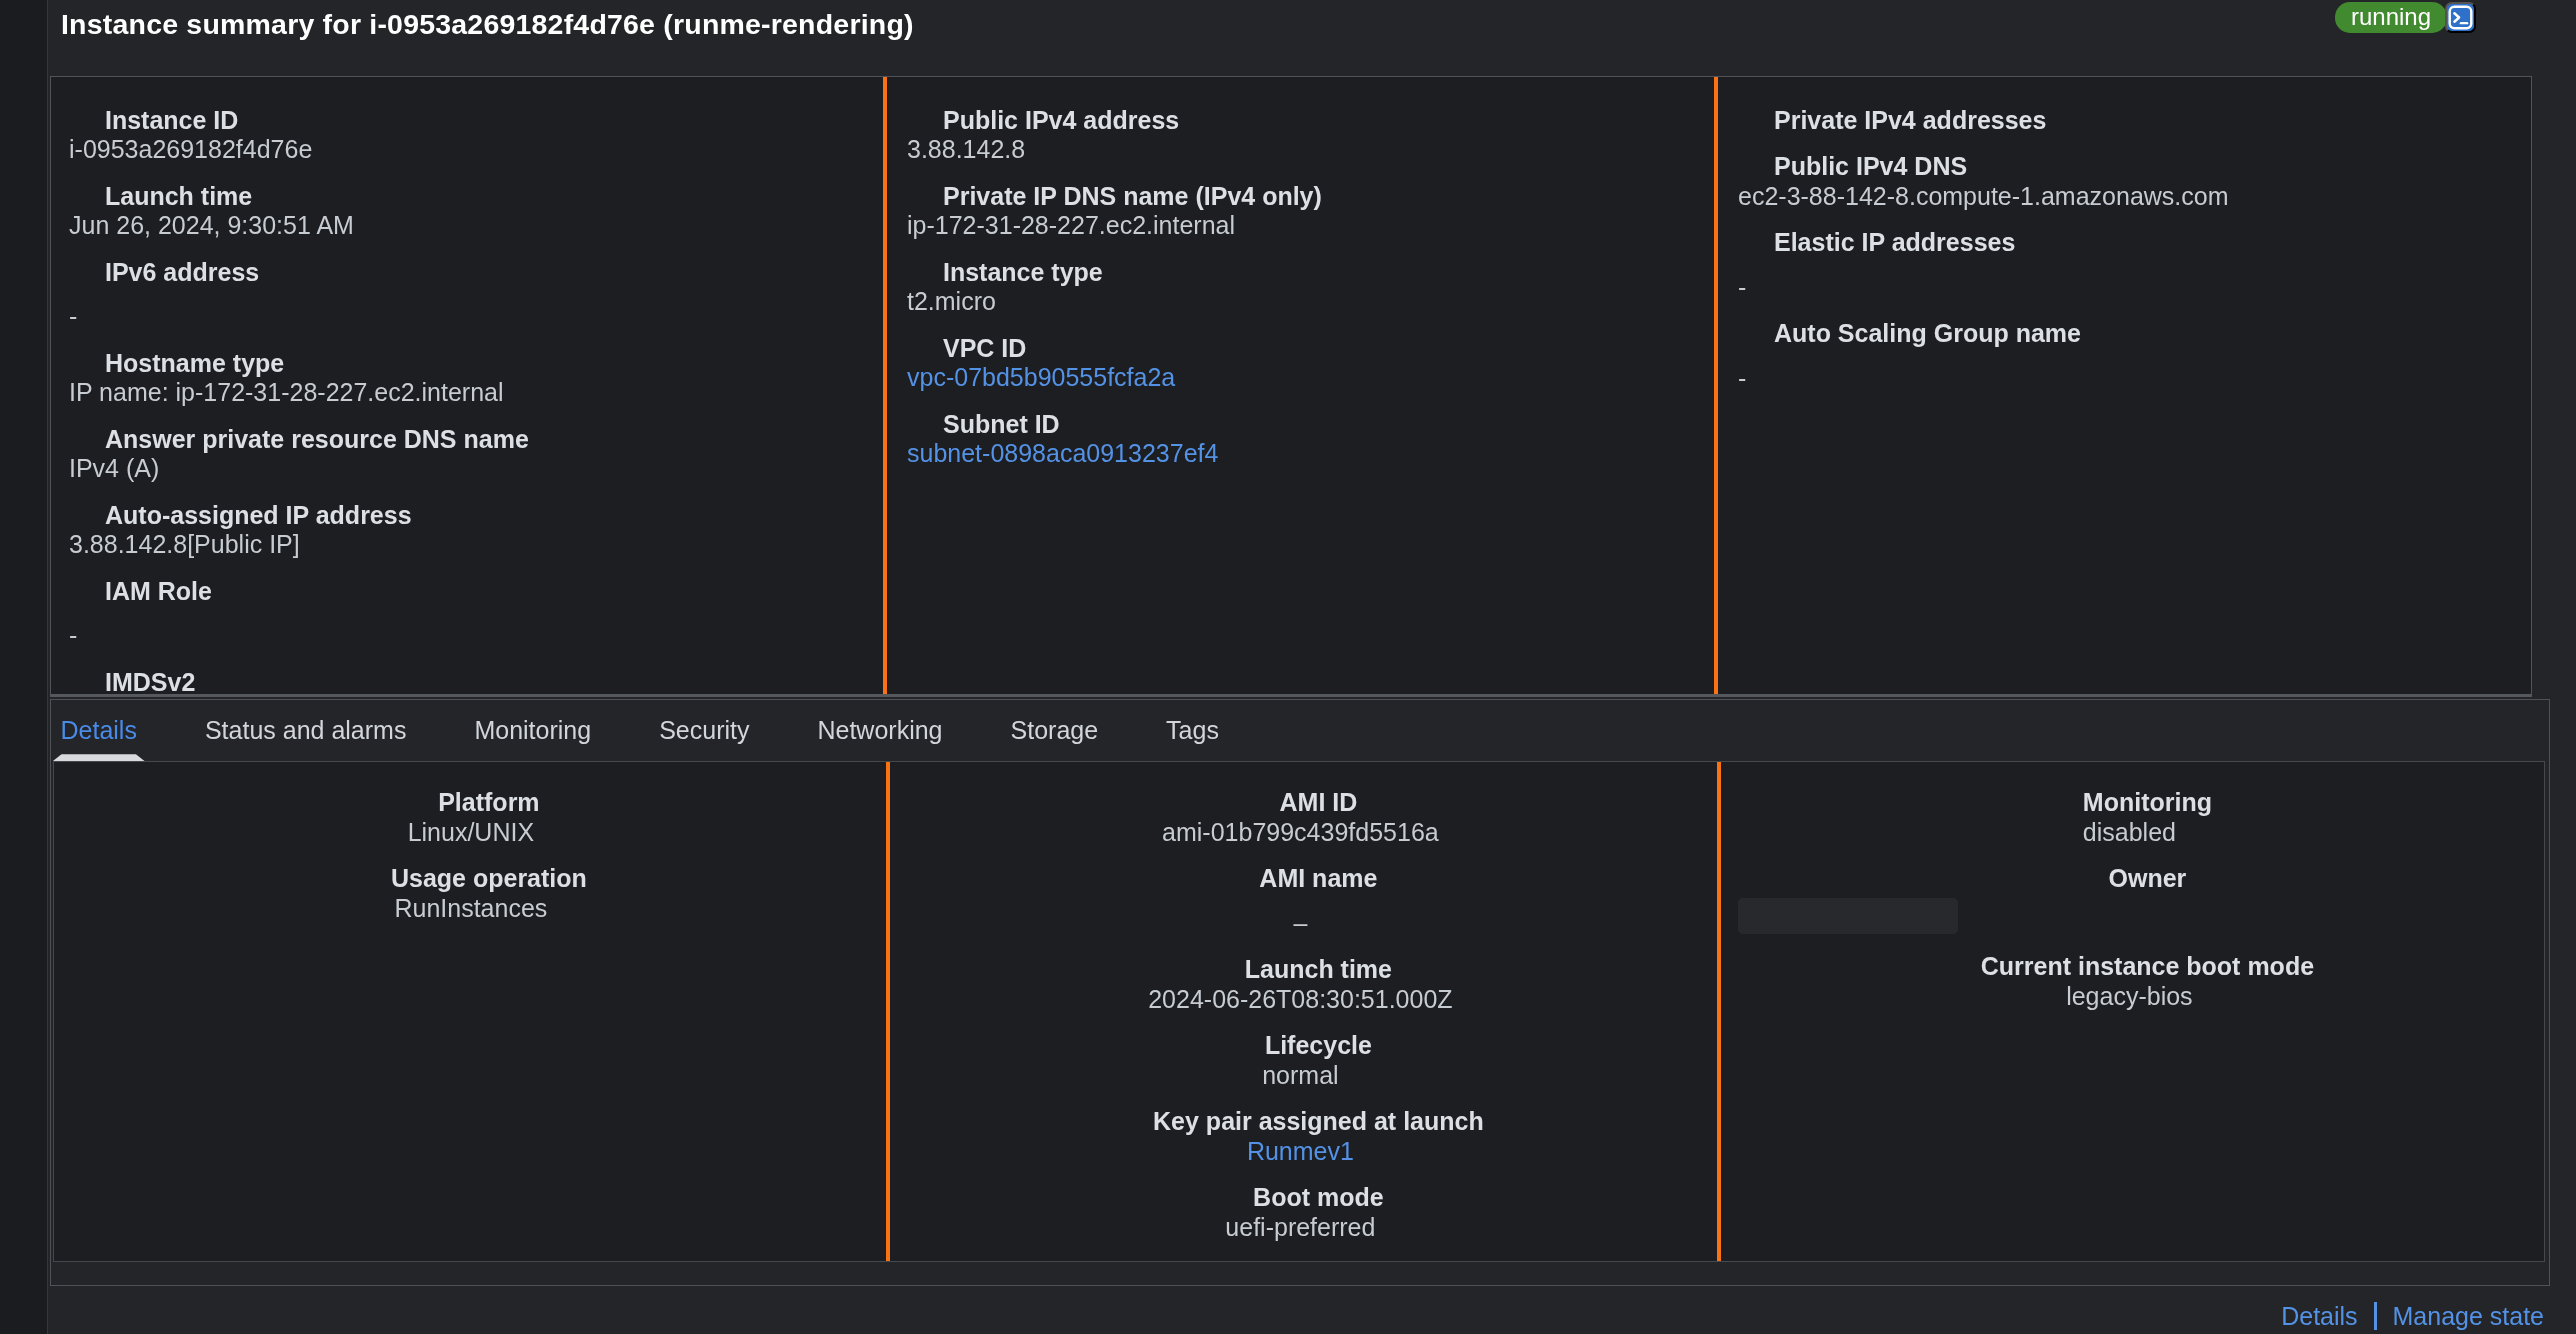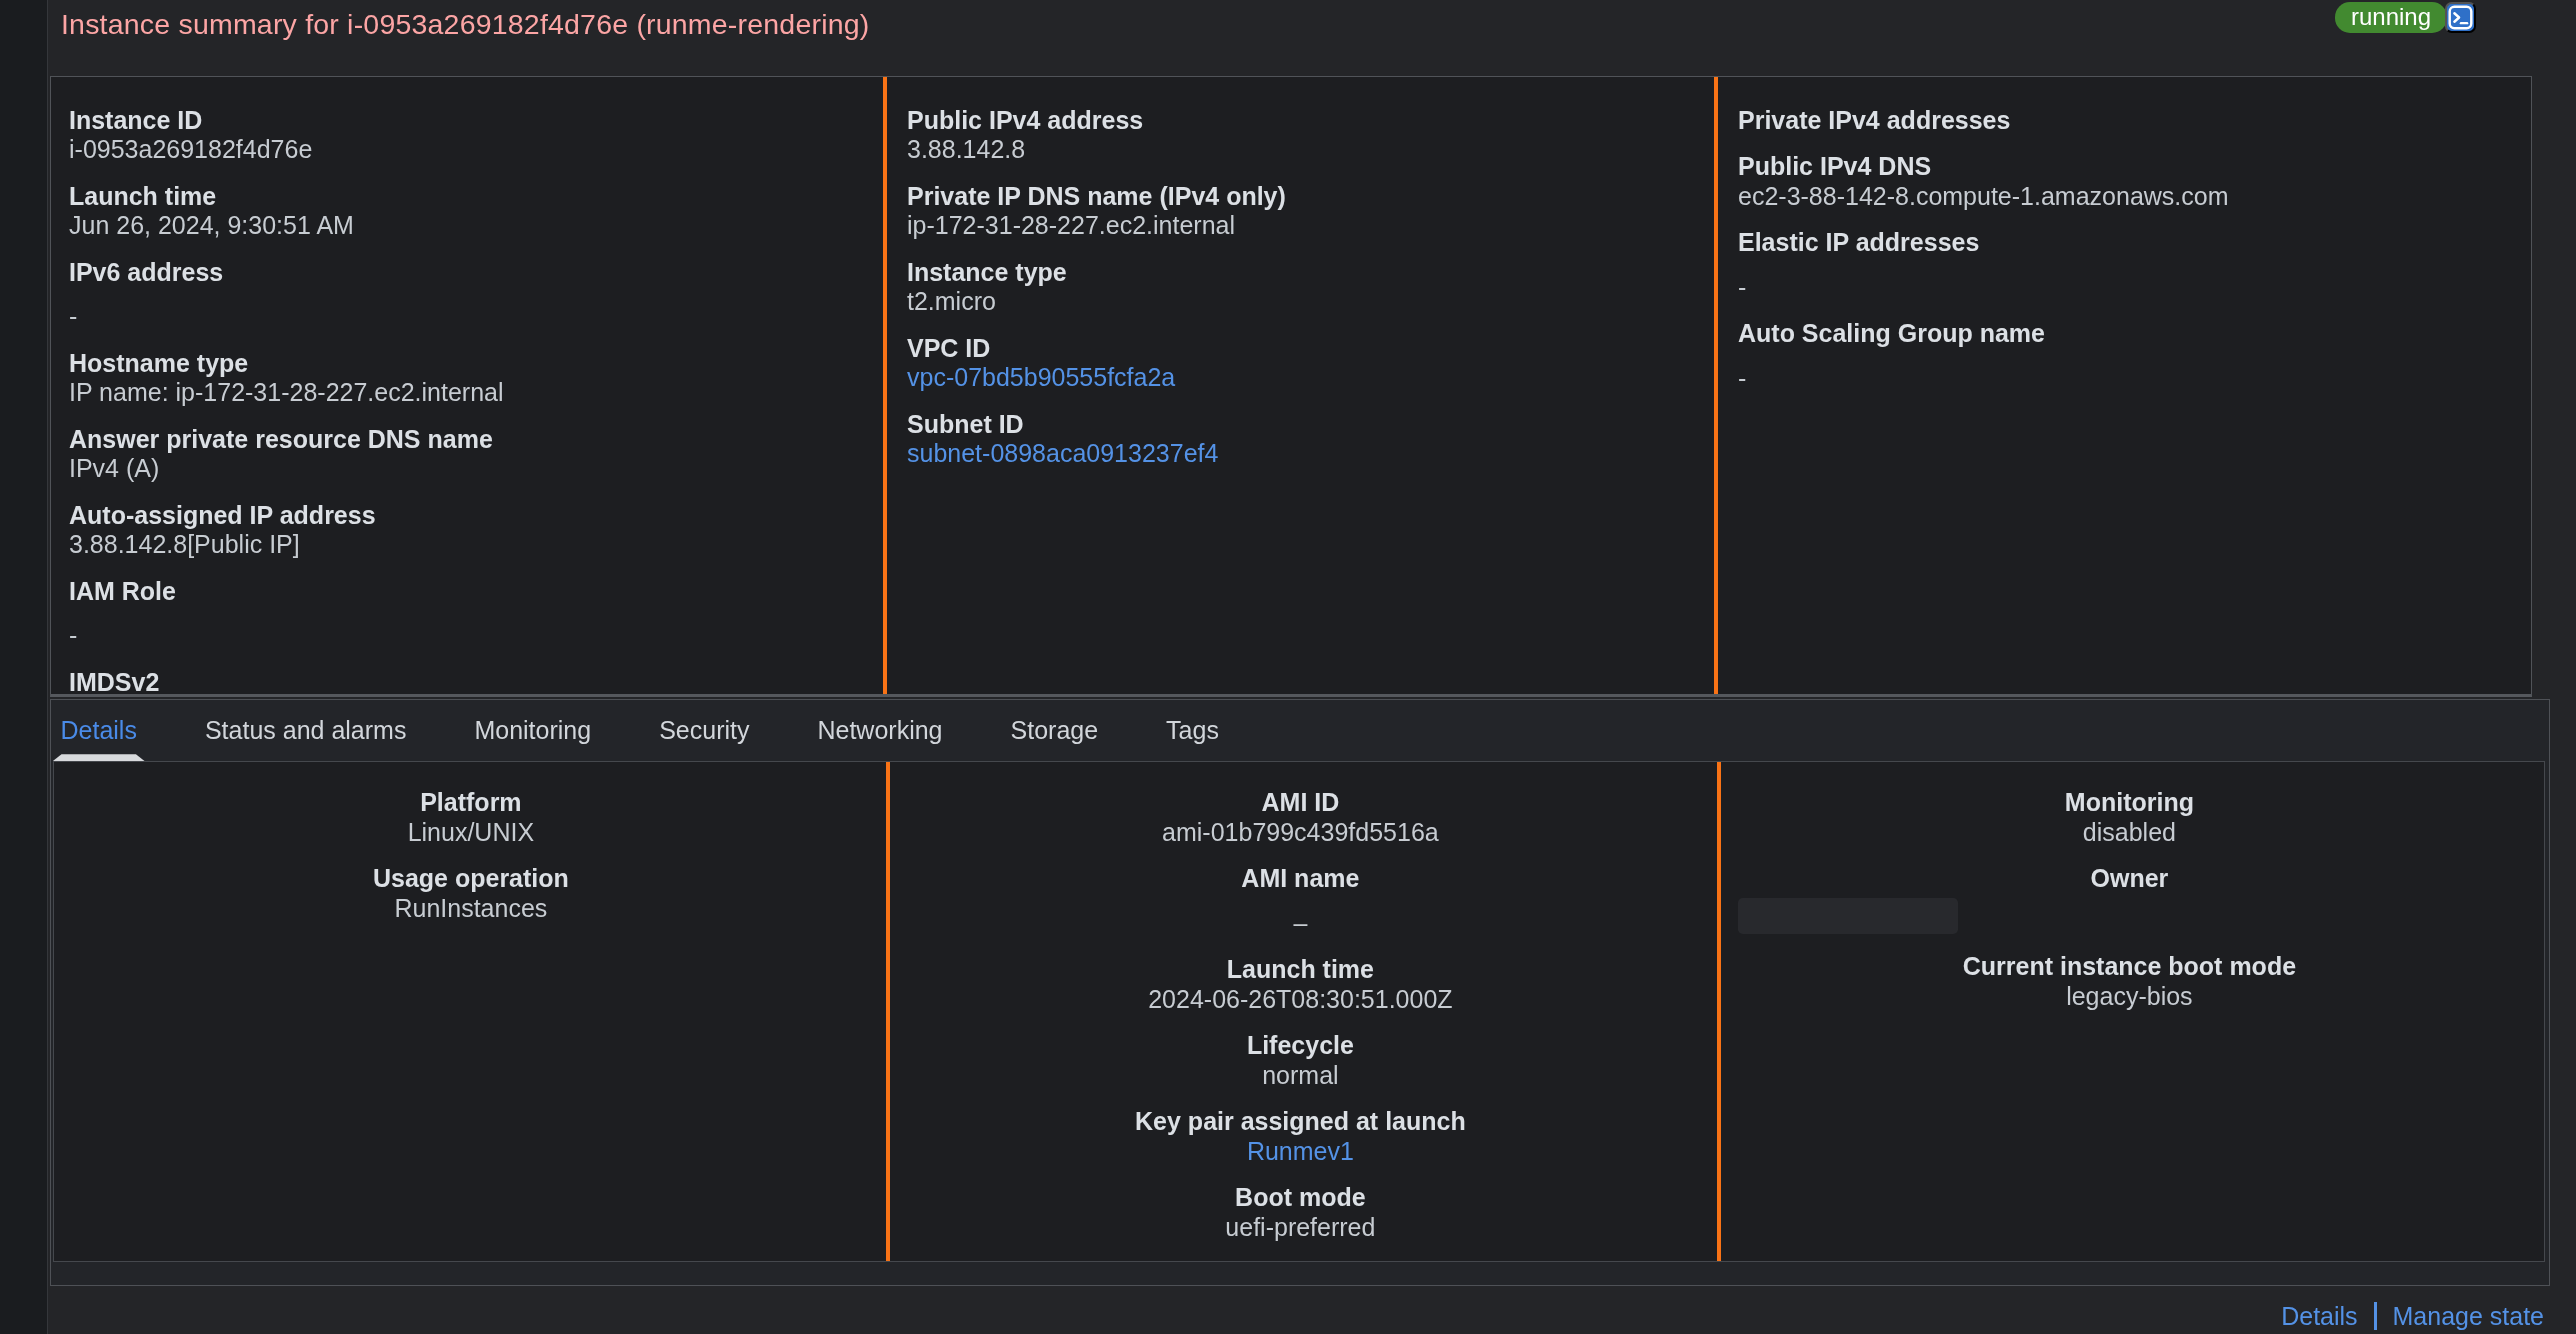--- a/index.html
+++ b/index.html
@@ -9,37 +9,37 @@
     font-family:"Liberation Sans","DejaVu Sans",sans-serif;
     color:#c9cdd3;
     position:relative;
   }
   .left-strip {
     position:absolute; left:0; top:0; width:48px; height:1335px;
     background:#1a1c1f; border-right:1px solid #35373b; z-index:4;
   }
   
   .page-header { position:absolute; left:61px; top:7.6px; right:38px; height:61px; }
-  .page-title { font-size:28.5px; font-weight:400; color:#fca5a5; letter-spacing:0.2px; }
+  .page-title { font-size:28.5px; font-weight:700; color:#ffffff; letter-spacing:0.2px; }
   .status-badge {
     position:absolute; left:2335px; top:1.9px; height:31px;
     background:var(--badge-green-bg,#428a30); color:var(--badge-text,#fff);
     border-radius:15px; padding:0 16px; font-size:24px; line-height:30px;
   }
   .console-button {
     position:absolute; left:2445px; top:1.9px; width:31px; height:31px;
     background:var(--console-button-blue,#2f70c8); border-radius:6.7px;
     display:flex; align-items:center; justify-content:center; cursor:pointer;
   }
   
   .panel-grid { display:grid; grid-template-columns:832px 831px 1fr; height:100%; }
   .panel-col { padding:28.5px 23px 0 18px; overflow:hidden; }
   .panel-col + .panel-col { border-left:4px solid #f97316; padding-left:20px; }
   .field { margin-bottom:18px; }
-  .field-label { font-size:25px; font-weight:700; color:#dce0e5; line-height:28.5px; }
+  .field-label { font-size:25px; font-weight:700; color:#dce0e5; line-height:28.5px;margin-left:36px; }
   .field-value { font-size:25px; font-weight:400; color:#c7ccd2; line-height:28.5px; margin-top:1px; }
   .field-value.link { color:var(--link-blue,#5796e8); cursor:pointer; }
   .field-value.dash { margin-top:16px; }
   .field-value.redacted {
     width:220px; height:36px; background:#28292d; border-radius:4.8px; margin-top:5.7px;
   }
   
   .summary-panel {
     position:absolute; left:50px; top:76px; width:2482px; height:621px;
     background:#1d1e21; border:1.9px solid #505358; border-bottom:3.8px solid #55585d;

